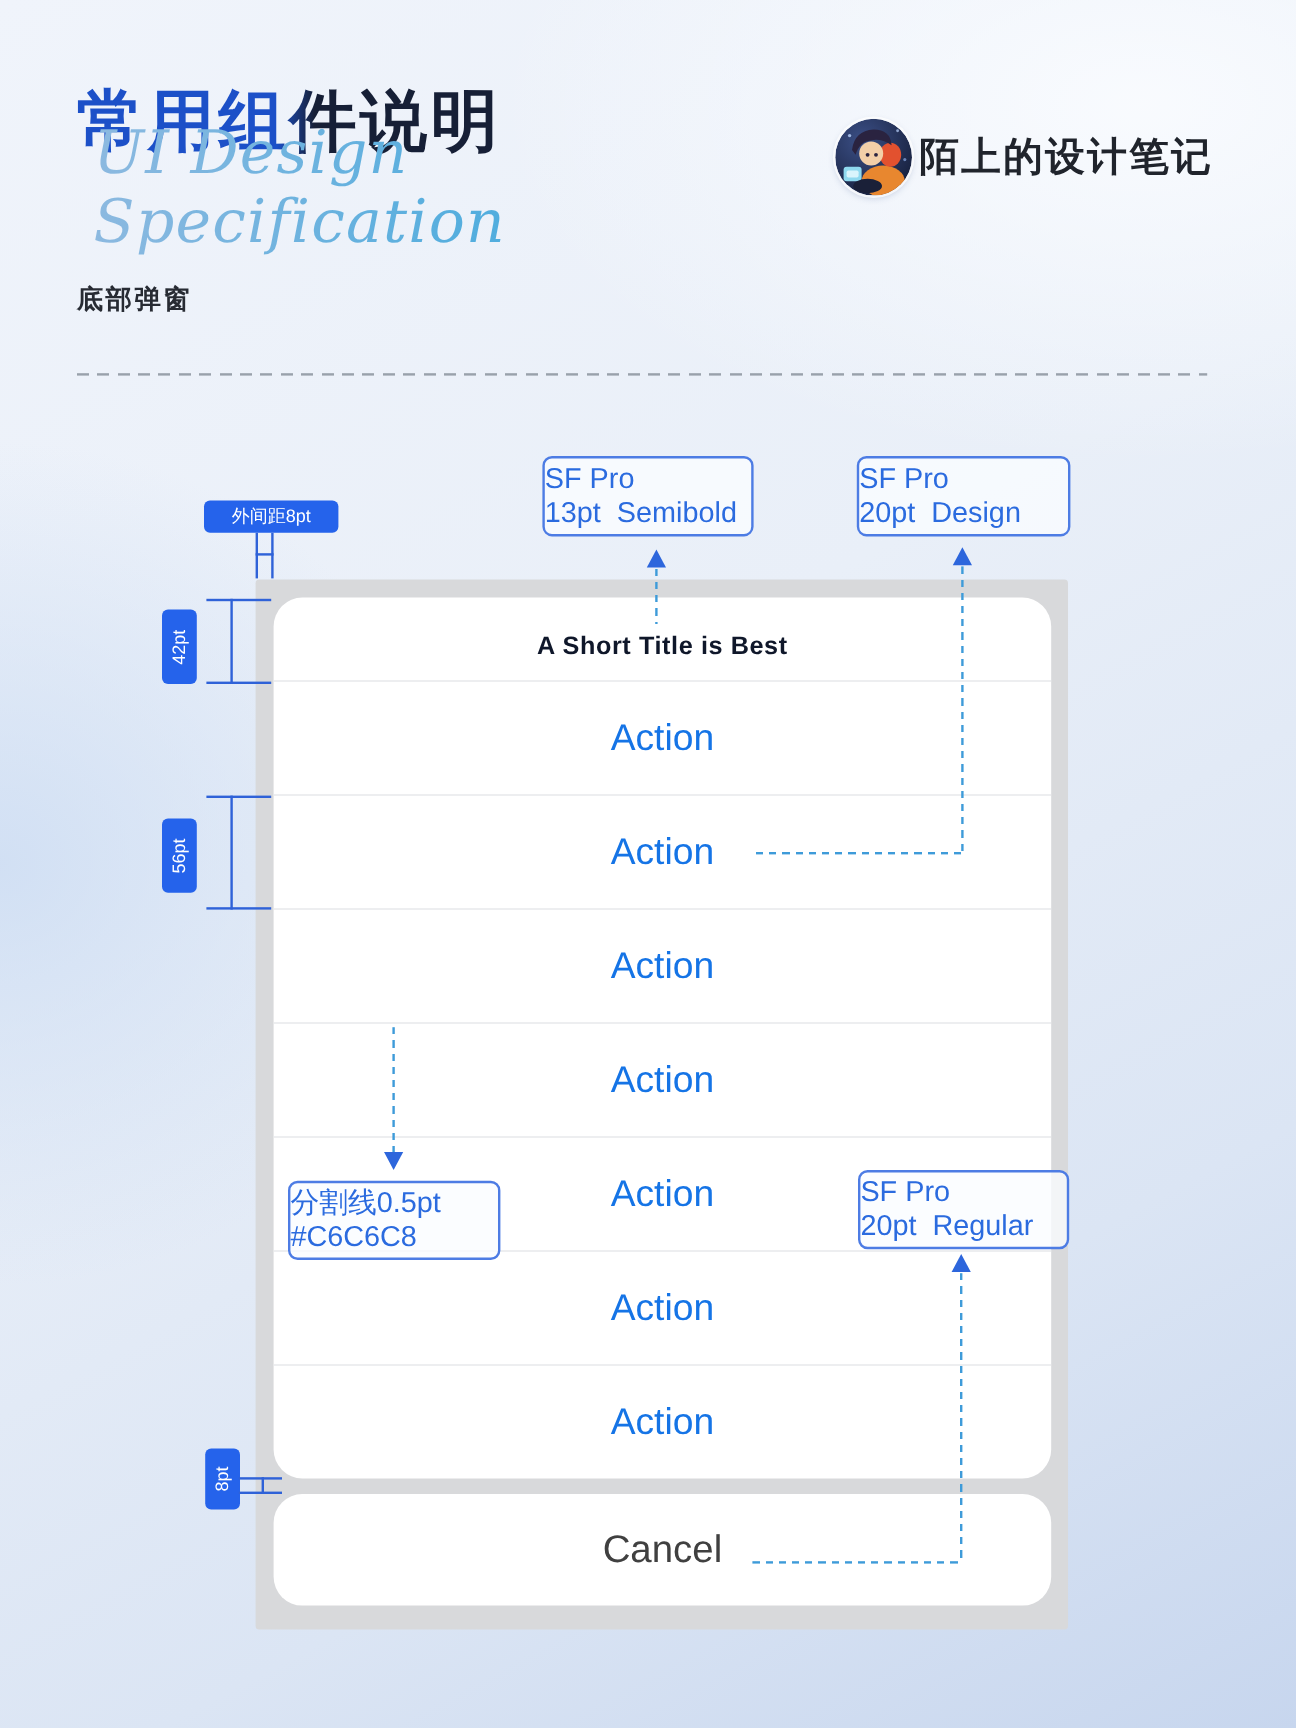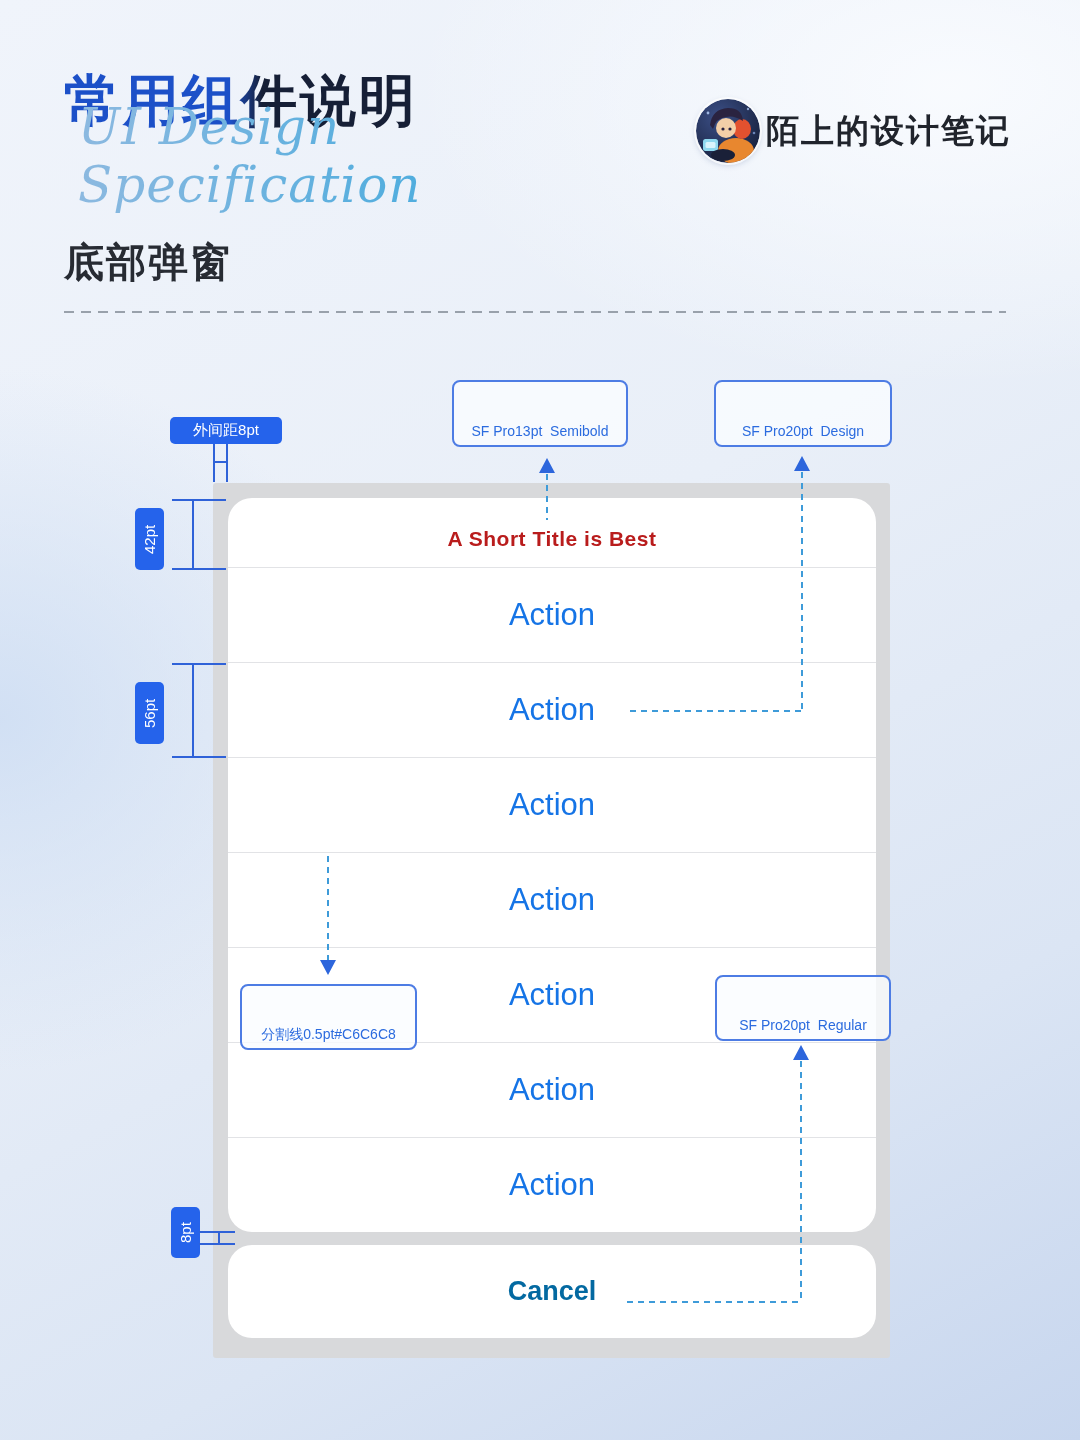--- a/index.html
+++ b/index.html
@@ -39,62 +39,62 @@
     .title-en{ color:transparent; -webkit-text-fill-color:transparent; }
   }
   .brand{ position:absolute; left:696px; top:99px; display:flex; align-items:center; }
   .avatar{
     width:64px; height:64px; border-radius:50%; overflow:hidden; flex:0 0 64px;
     box-shadow:0 0 0 2px rgba(255,255,255,.75), 0 2px 6px rgba(40,70,130,.25);
   }
   .brand-name{ margin-left:6px; font-size:33px; font-weight:700; color:#20242c; letter-spacing:2px; }
 
   
-  .section-label{ position:absolute; left:64px; top:235px; font-size:40px; font-weight:700; color:#272b33; letter-spacing:2px; }
+  .section-label{ position:absolute; left:64px; top:235px; font-size:22px; font-weight:700; color:#272b33; letter-spacing:2px; }
   .dashed-divider{
     position:absolute; left:64px; top:311px; width:942px; height:2px;
     background:repeating-linear-gradient(90deg,#99a1ab 0 10px, transparent 10px 17px);
   }
 
   
   .backdrop{ position:absolute; left:213px; top:483px; width:677px; height:875px; background:#d8d9db; border-radius:3px; }
   .sheet{
     position:absolute; left:228px; top:498px; width:648px; height:734px;
     background:#ffffff; border-radius:24px; display:flex; flex-direction:column; overflow:hidden;
   }
   .sheet-title-row{ flex:0 0 70px; display:flex; align-items:center; justify-content:center; border-bottom:1px solid #e2e3e6; }
-  .sheet-title-row span{ font-size:21px; font-weight:700; color:#b91c1c; letter-spacing:.5px;margin-top:12px; }
+  .sheet-title-row span{ font-size:21px; font-weight:700; color:#0f172a; letter-spacing:.5px;margin-top:12px; }
   .action-row{ flex:1 1 auto; display:flex; align-items:center; justify-content:center; border-bottom:1px solid #e2e3e6; }
   .action-row:last-child{ border-bottom:none; }
   .action-row span{ font-size:31px; color:#1574e6; }
   .cancel-group{
     position:absolute; left:228px; top:1245px; width:648px; height:93px;
     background:#ffffff; border-radius:24px; display:flex; align-items:center; justify-content:center;
   }
-  .cancel-group span{ font-size:27px; font-weight:700; color:#0369a1; }
+  .cancel-group span{ font-size:32px; font-weight:400; color:#404040; }
 
   
   .pill{ position:absolute; background:#2563eb; color:#ffffff; border-radius:5px;
          display:flex; align-items:center; justify-content:center; font-size:15px; }
   .pill-h{ left:170px; top:417px; width:112px; height:27px; }
   .pill-v{ writing-mode:vertical-rl; transform:rotate(180deg); }
   .pill-42{ left:135px; top:508px; width:29px; height:62px; }
   .pill-56{ left:135px; top:682px; width:29px; height:62px; }
   .pill-8 { left:171px; top:1207px; width:29px; height:51px; }
 
   
   .mline{ position:absolute; background:#2f62d8; }
   .mline.v{ width:2px; } .mline.h{ height:2px; }
 
   
   .anno{
     position:absolute; border:2px solid #4d7ce4; border-radius:8px;
     background:rgba(250,252,255,.78);
-    display:flex; align-items:flex-end; justify-content:center;
-    color:#2b6bdf; font-size:14px; line-height:28px; z-index:5; white-space:pre;
+    display:flex; flex-direction:column; align-items:flex-start; justify-content:center;
+    color:#2b6bdf; font-size:24px; line-height:28px; z-index:5; white-space:pre;
   }
   .anno-title-font { left:452px; top:380px; width:176px; height:67px; }
   .anno-action-font{ left:714px; top:380px; width:178px; height:67px; }
   .anno-divider    { left:240px; top:984px; width:177px; height:66px; }
   .anno-cancel-font{ left:715px; top:975px; width:176px; height:66px; }
 
   
   .dash-v{ position:absolute; width:2px; background:repeating-linear-gradient(180deg,#3e9bd9 0 6px, transparent 6px 11px); z-index:4; }
   .dash-h{ position:absolute; height:2px; background:repeating-linear-gradient(90deg,#3e9bd9 0 6px, transparent 6px 11px); z-index:4; }
   .arrow-up{ position:absolute; width:0; height:0; z-index:4;

